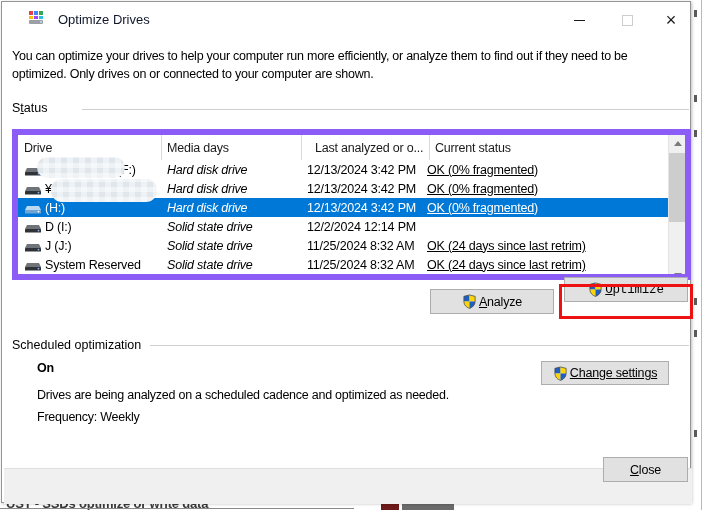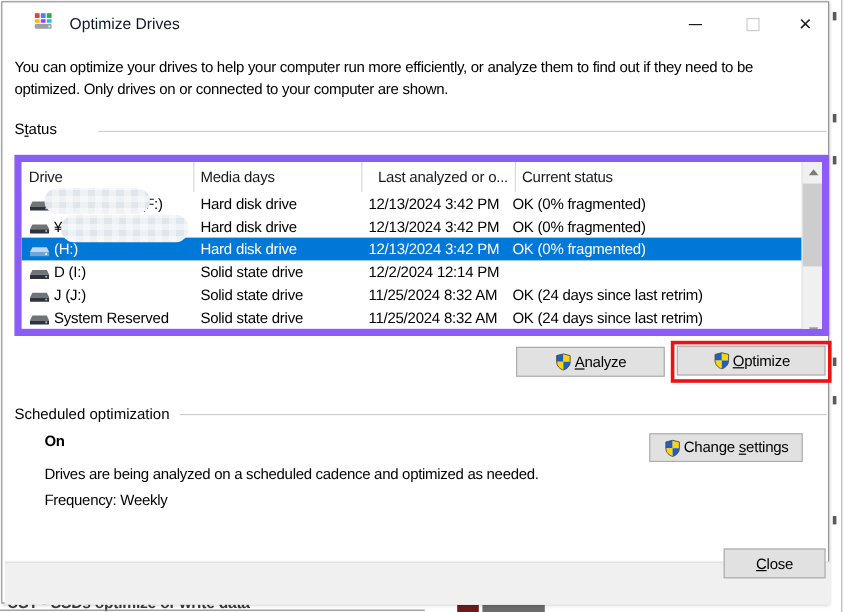--- a/index.html
+++ b/index.html
@@ -38,23 +38,23 @@
   .lv-header { position:absolute; left:0; top:0; width:660px; height:25px; display:flex; background:#fff; }
   .lv-hcell { font-size:12.5px; letter-spacing:-0.2px; color:#1a1a1a; display:flex; align-items:center; border-right:1px solid #d9d9d9; height:25px; overflow:hidden; white-space:nowrap; }
   .lv-hcell:last-child { border-right:none; }
   .hc1 { width:144px; padding-left:6px; }
   .hc2 { width:140px; padding-left:5px; }
   .hc3 { width:120px; padding-left:5px;margin-left:8px; }
   .hc4 { flex:1; padding-left:5px; }
   .lv-row { position:absolute; left:0; width:660px; height:19px; display:flex; align-items:center; }
   .lv-cell { font-size:12.5px; letter-spacing:-0.2px; color:#000; white-space:nowrap; overflow:hidden; }
   .rc1 { width:144px; padding-left:7px; display:flex; align-items:center; }
-  .rc2 { width:140px; padding-left:5px; }
+  .rc2 { width:140px; padding-left:5px;font-style:italic; }
   .rc3 { width:120px; padding-left:5px; }
-  .rc4 { flex:1; padding-left:5px; }
+  .rc4 { flex:1; padding-left:5px;text-decoration:underline; }
   .lv-row.selected .lv-cell { color:#fff; }
   .drive-ic { width:16px; height:12px; margin-right:4px; flex:0 0 16px; }
 
   .blob { position:absolute; border-radius:11px;
     background-image:
       repeating-linear-gradient(90deg, rgba(186,194,201,0.85) 0 6px, rgba(226,231,236,0.85) 6px 12px),
       repeating-linear-gradient(0deg, #e3e8ec 0 5px, #ccd3d9 5px 10px);
     background-blend-mode:overlay; }
 
   
@@ -232,40 +232,40 @@
       <svg width="15" height="15" viewBox="0 0 16 16">
         <path d="M8 1 L2 2.5 V8 H8 Z" fill="#1f5fbf"></path>
           <path d="M8 1 L14 2.5 V8 H8 Z" fill="#fbd50a"></path>
         <path d="M2 8 C2 12 5 14.3 8 15.4 V8 Z" fill="#fbd50a"></path>
           <path d="M14 8 C14 12 11 14.3 8 15.4 V8 Z" fill="#1f5fbf"></path>
         <path d="M8 1 L2 2.5 V8 C2 12 5 14.3 8 15.4 C11 14.3 14 12 14 8 V2.5 Z" fill="none" stroke="#4a4a4a" stroke-width="0.8"></path>
       </svg>
       <span><span></span><span class="u">A</span><span>nalyze</span></span>
     </div>
 
-    <div class="abs win-btn" style="left:562px; top:286px; width:124px; height:25px;">
+    <div class="abs win-btn" style="left:562px; top:275px; width:124px; height:25px;font-family:Liberation Mono, monospace;">
       <svg width="15" height="15" viewBox="0 0 16 16">
         <path d="M8 1 L2 2.5 V8 H8 Z" fill="#1f5fbf"></path>
           <path d="M8 1 L14 2.5 V8 H8 Z" fill="#fbd50a"></path>
         <path d="M2 8 C2 12 5 14.3 8 15.4 V8 Z" fill="#fbd50a"></path>
           <path d="M14 8 C14 12 11 14.3 8 15.4 V8 Z" fill="#1f5fbf"></path>
         <path d="M8 1 L2 2.5 V8 C2 12 5 14.3 8 15.4 C11 14.3 14 12 14 8 V2.5 Z" fill="none" stroke="#4a4a4a" stroke-width="0.8"></path>
       </svg>
       <span><span></span><span class="u">O</span><span>ptimize</span></span>
     </div>
     <div class="abs annotation-box" style="left: 557px; top: 282px; width: 134px; height: 35px; border-color: rgb(238, 17, 17);"></div>
 
     <div class="abs group-label" style="top:336px;">Scheduled optimization</div>
     <div class="abs group-line" style="left:148px; top:343px; width:539px;"></div>
 
     <div class="abs body-text bold" style="left:35px; top:359px;">On</div>
     <div class="abs body-text" style="left:35px; top:386px;">Drives are being analyzed on a scheduled cadence and optimized as needed.</div>
     <div class="abs body-text" style="left:35px; top:408px;">Frequency: Weekly</div>
 
-    <div class="abs win-btn" style="left:539px; top:359px; width:128px; height:24px;">
+    <div class="abs win-btn" style="left:539px; top:359px; width:128px; height:24px;text-decoration:underline;">
       <svg width="15" height="15" viewBox="0 0 16 16">
         <path d="M8 1 L2 2.5 V8 H8 Z" fill="#1f5fbf"></path>
           <path d="M8 1 L14 2.5 V8 H8 Z" fill="#fbd50a"></path>
         <path d="M2 8 C2 12 5 14.3 8 15.4 V8 Z" fill="#fbd50a"></path>
           <path d="M14 8 C14 12 11 14.3 8 15.4 V8 Z" fill="#1f5fbf"></path>
         <path d="M8 1 L2 2.5 V8 C2 12 5 14.3 8 15.4 C11 14.3 14 12 14 8 V2.5 Z" fill="none" stroke="#4a4a4a" stroke-width="0.8"></path>
       </svg>
       <span><span>Change </span><span class="u">s</span><span>ettings</span></span>
     </div>
 

